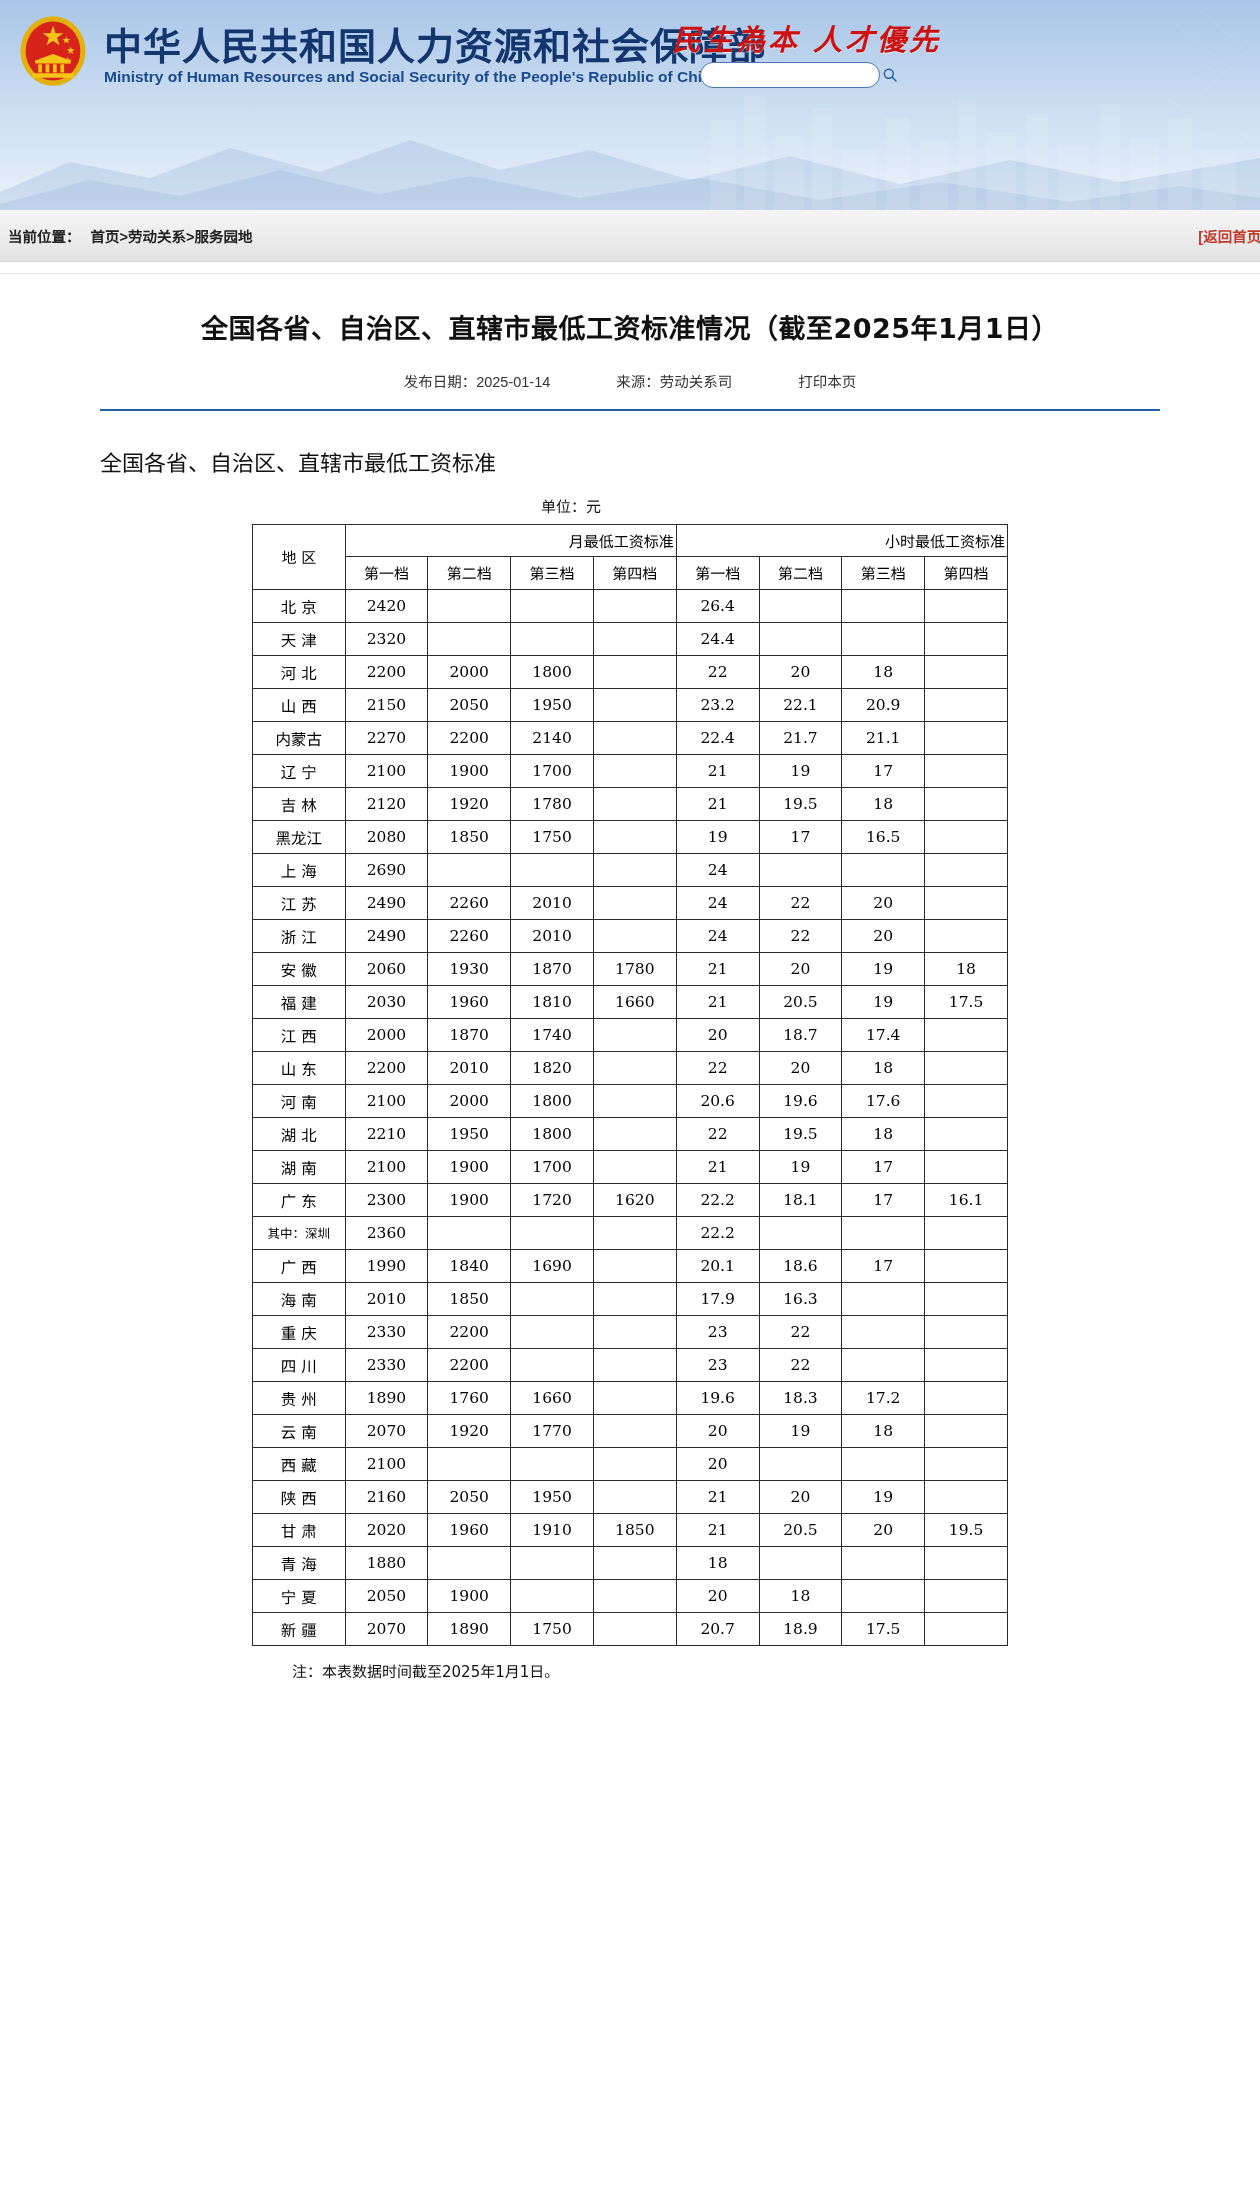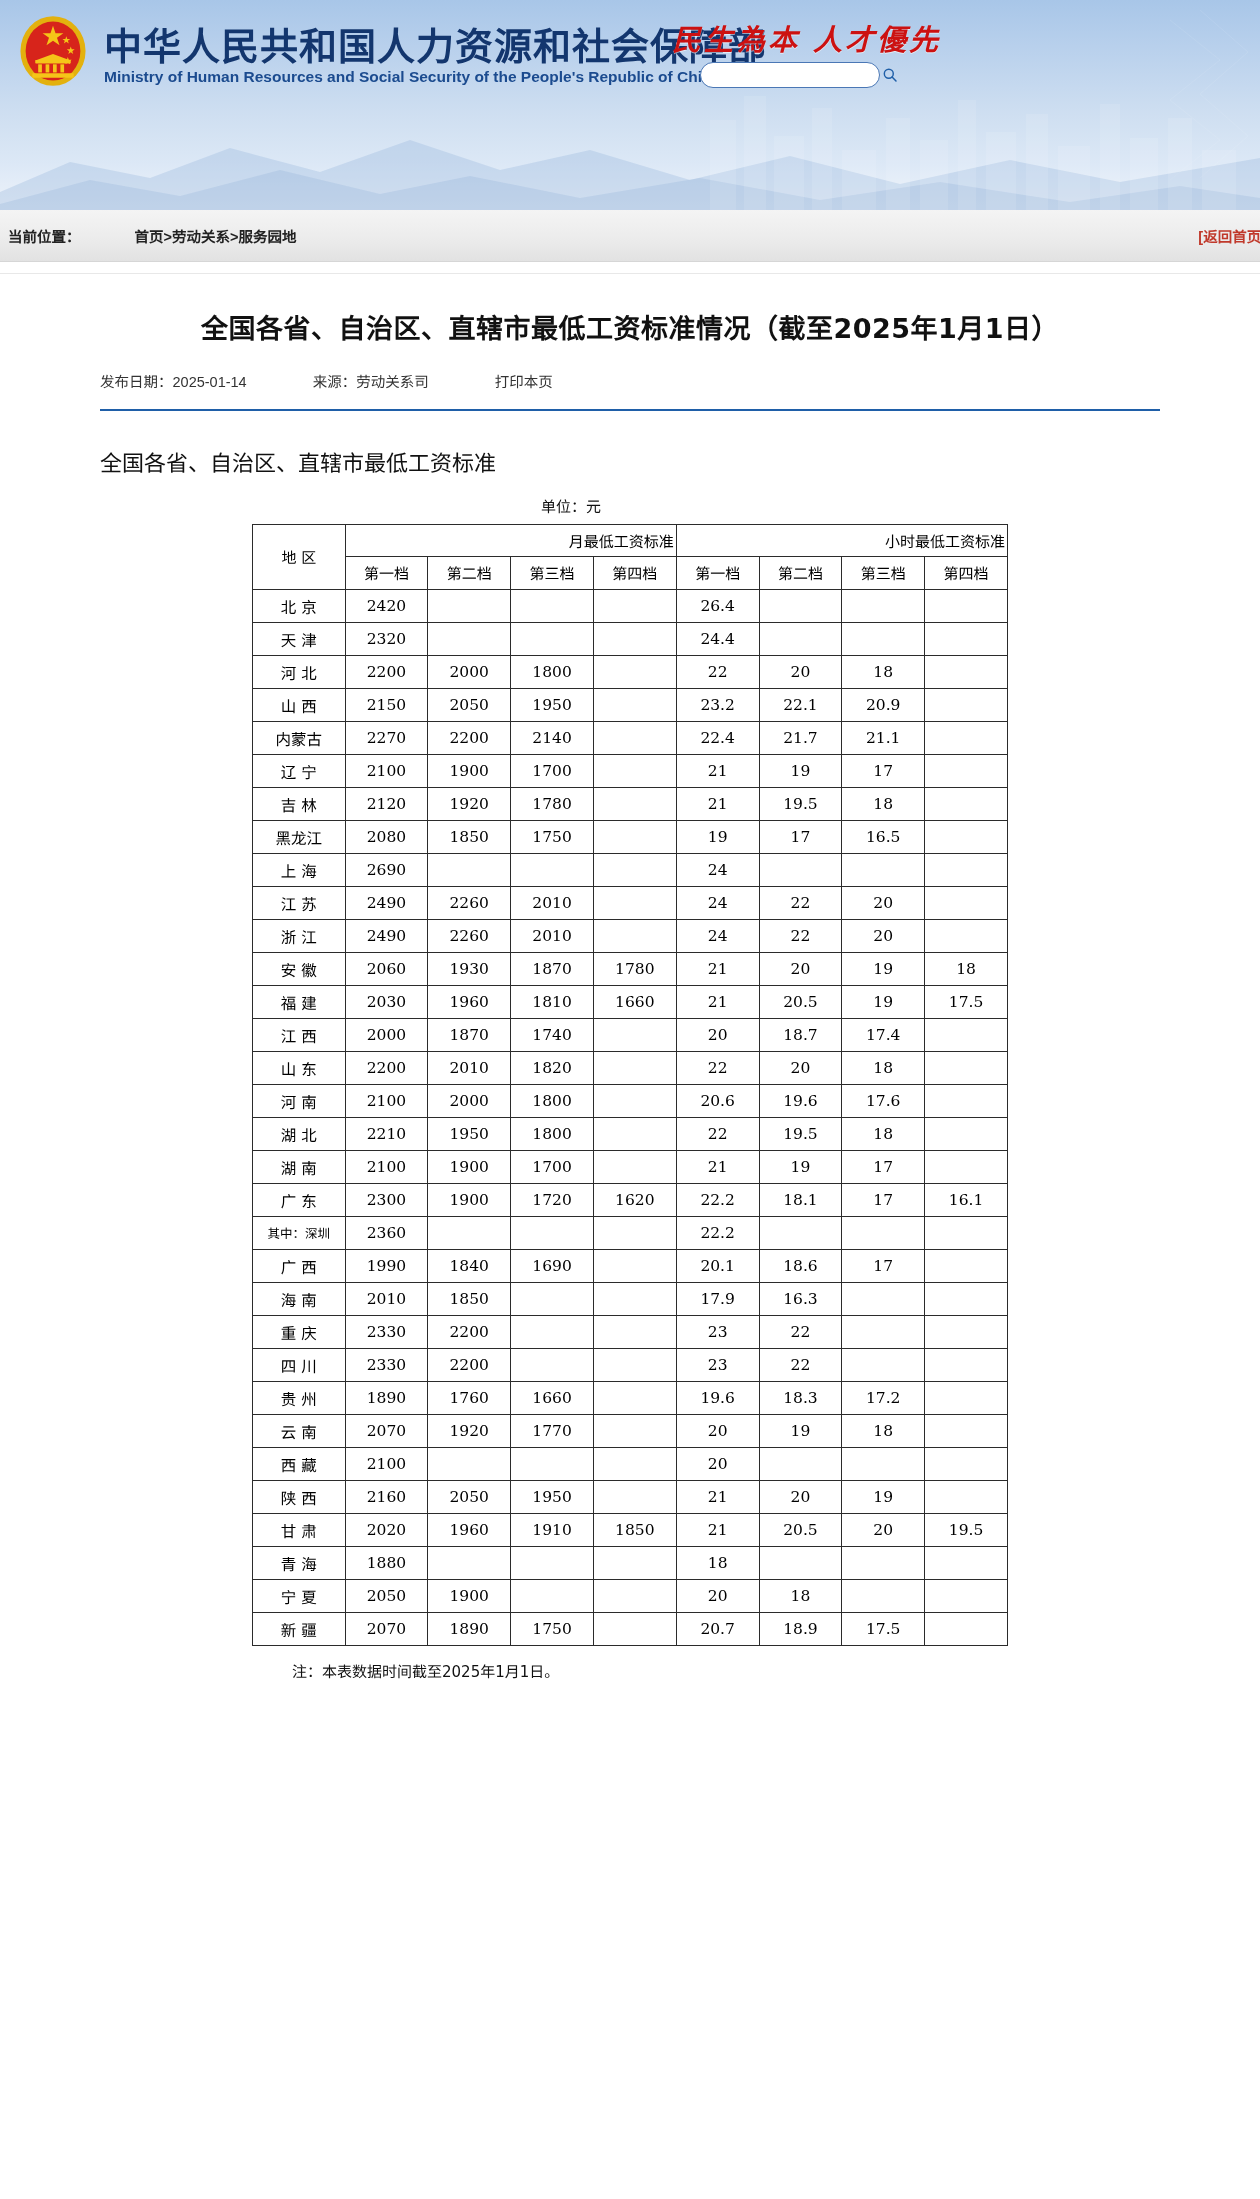--- a/index.html
+++ b/index.html
@@ -111,21 +111,20 @@
     align-items: center;
   }
   .crumb-left {
     margin-left: 8px;
     font-size: 14.5px;
     color: #222;
     font-weight: bold;
     display: flex;
     align-items: flex-start;
     white-space: nowrap;
-    gap: 44px;
   }
   .crumb-label { margin-right: 10px; }
   .crumb-path { font-weight: bold; color: #222; }
   .crumb-right {
     position: absolute;
     right: -6px;
     font-size: 14.5px;
     color: #c0392b;
     white-space: nowrap;
     font-weight: bold;
@@ -147,21 +146,21 @@
     font-size: 27px;
     font-weight: bold;
     color: #111;
     letter-spacing: .5px;
     line-height: 1.4;
     font-family: "DejaVu Sans", "Liberation Sans", sans-serif;
     padding: 8px 0 2px;
   }
   .art-meta {
     display: flex;
-    justify-content: flex-start;
+    justify-content: center;
     gap: 66px;
     font-size: 14.5px;
     color: #333;
     padding: 20px 0 14px;
     font-family: "Liberation Sans", sans-serif;
   }
   .art-meta .print-link { cursor: pointer; }
   .art-rule {
     border: 0;
     border-top: 2px solid #1f5fa8;

